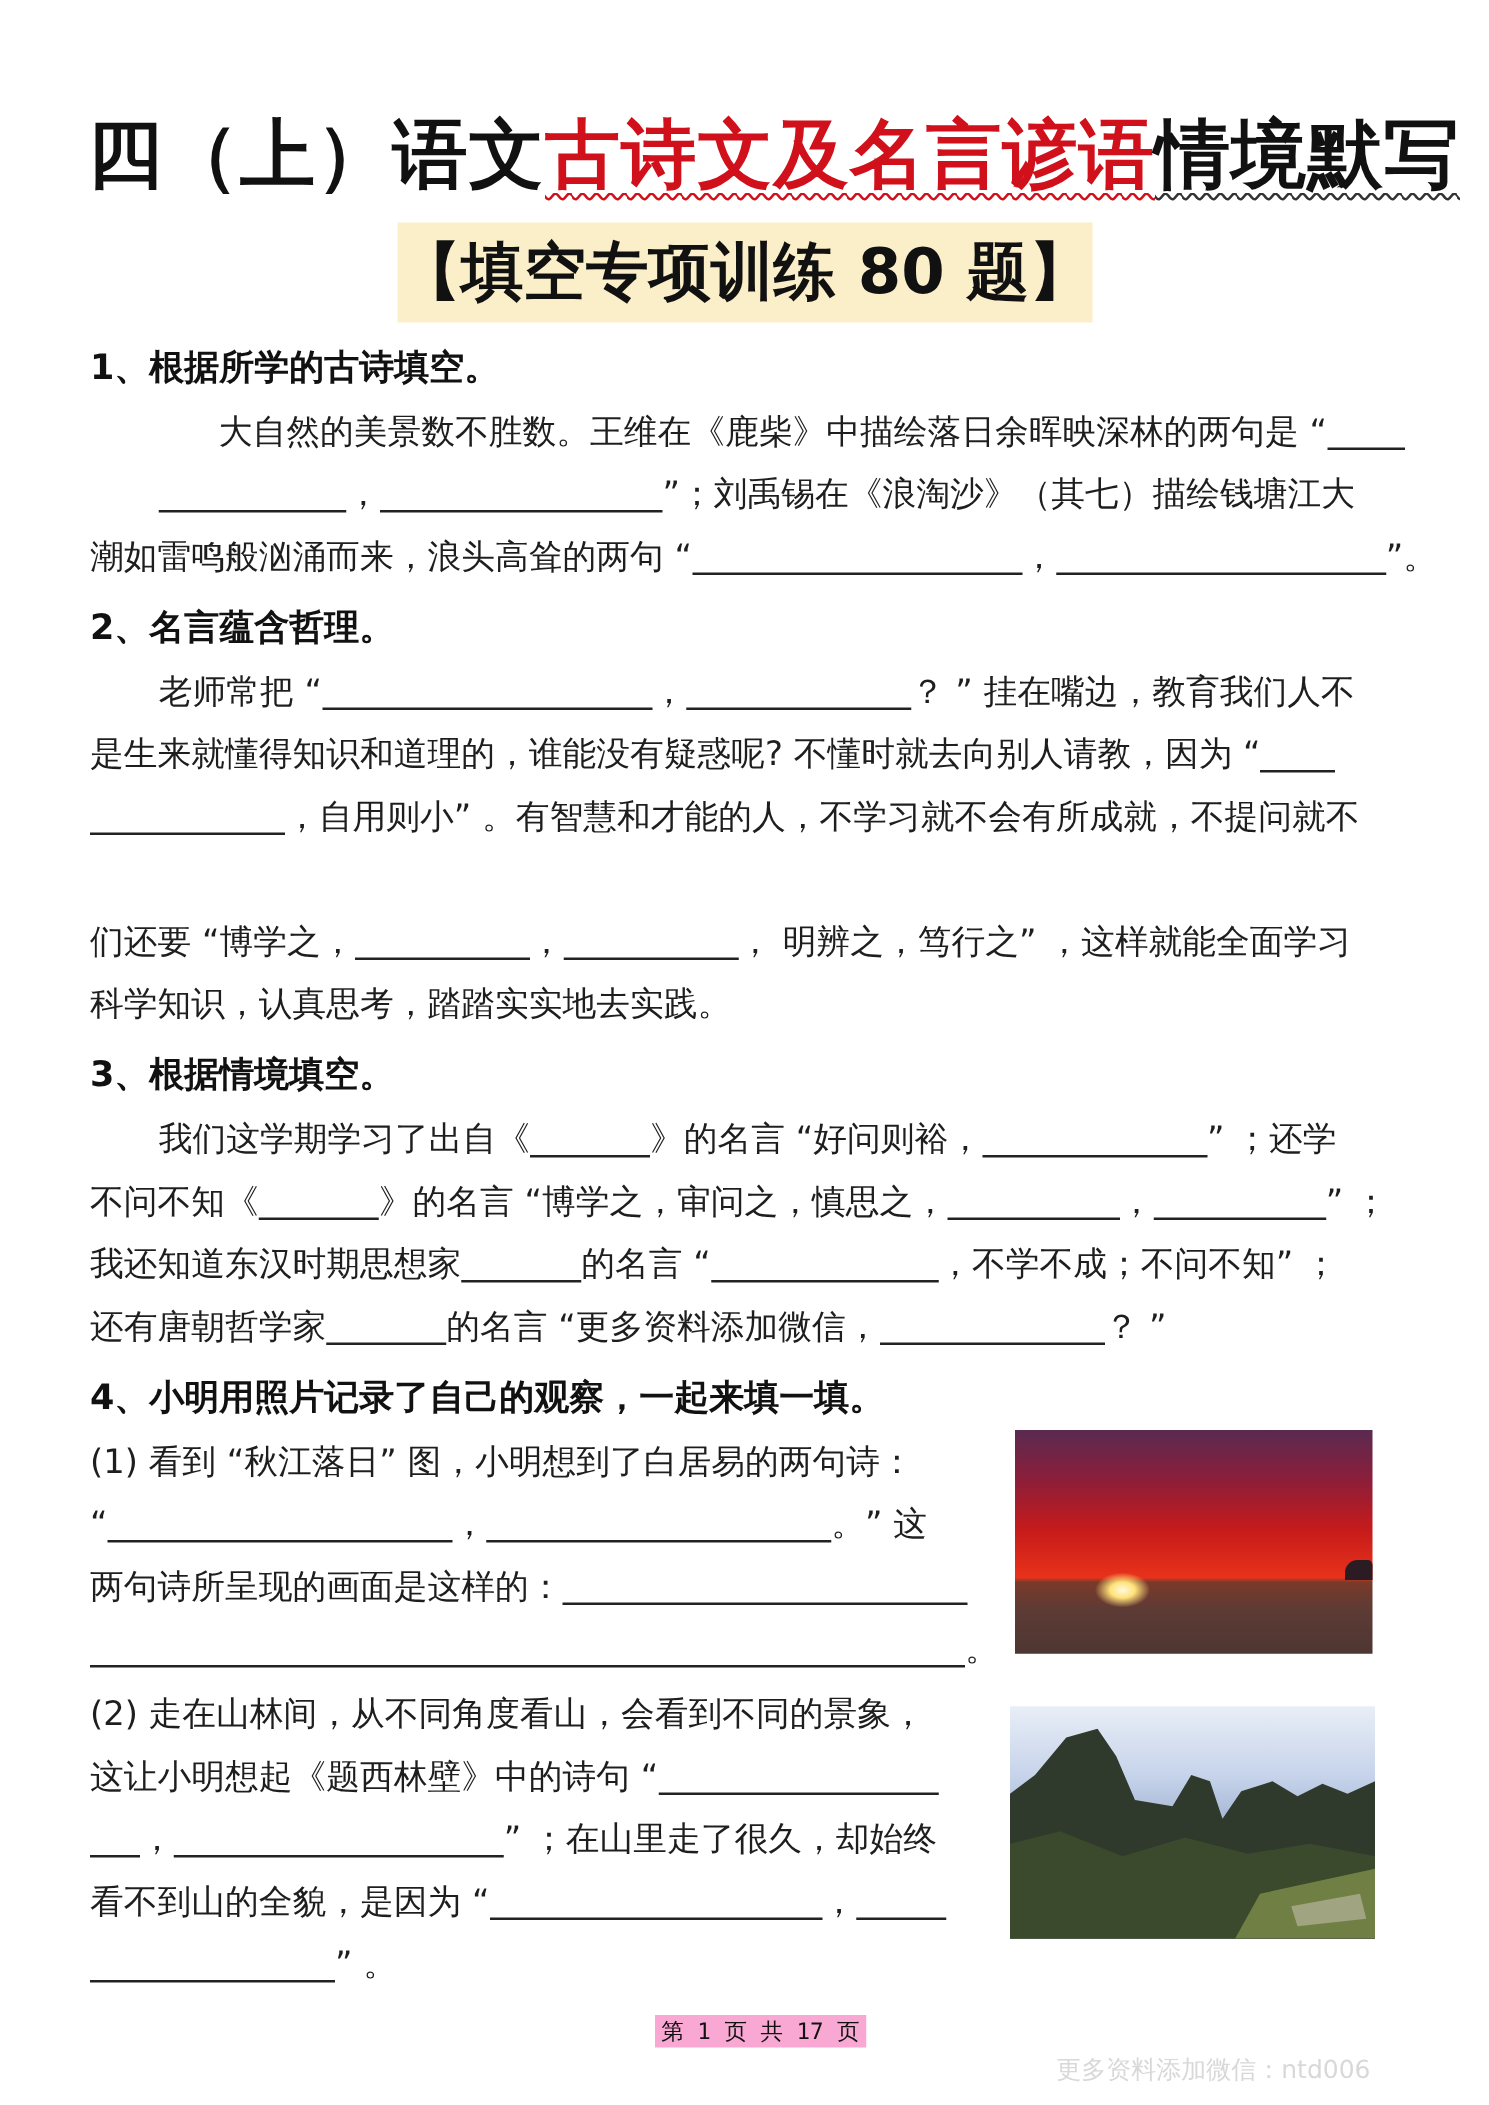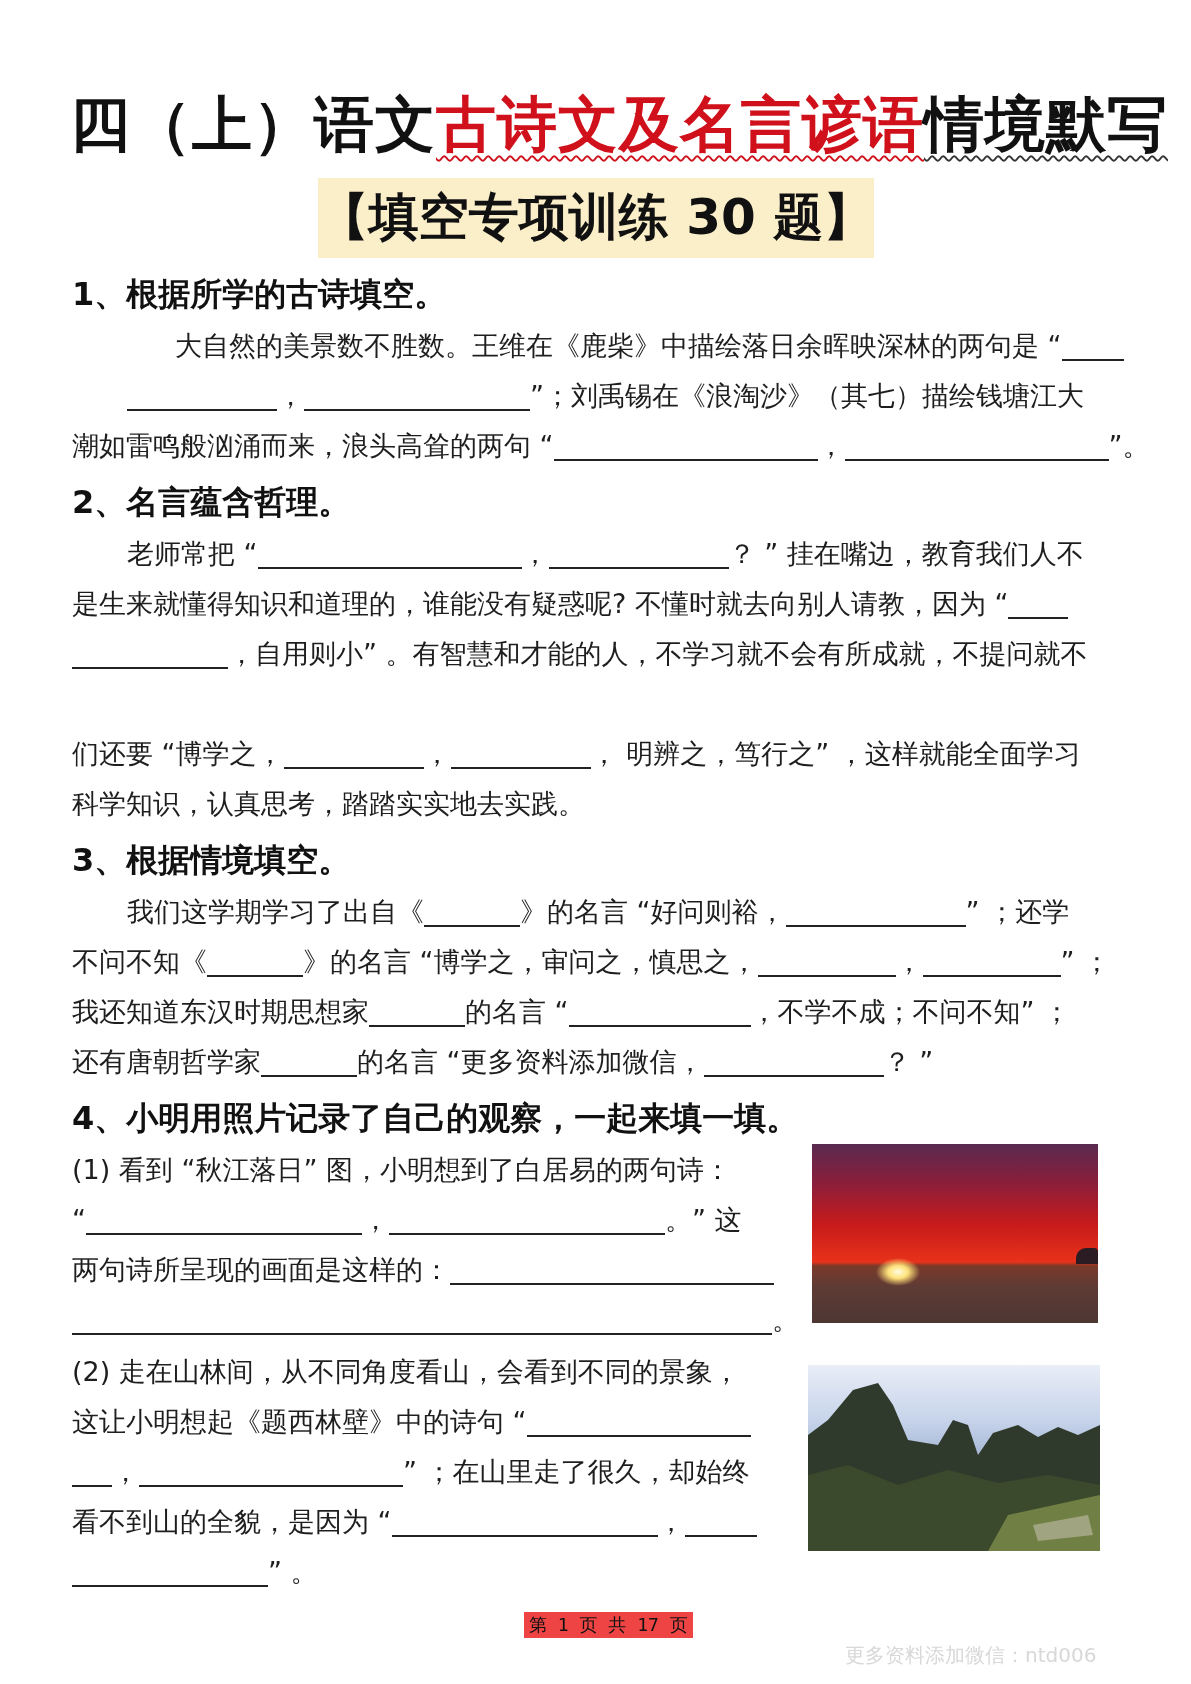--- a/index.html
+++ b/index.html
@@ -6,45 +6,45 @@
   body { width:1191px; height:1684px; position:relative; overflow:hidden;
          font-family:"DejaVu Sans","Liberation Sans",sans-serif; color:#1a1a1a; }
   .page { position:absolute; left:0; top:0; width:1191px; height:1372px; }
   .title { position:absolute; left:70px; top:88px; font-size:60px; font-weight:bold; letter-spacing:1px; white-space:nowrap; line-height:72px; }
   .title .black { color:#111; }
   .title .red { color:#d0101a; text-decoration:underline wavy #d0101a; text-decoration-thickness:2px; text-underline-offset:10px; }
   .title .black-wavy { color:#111; text-decoration:underline wavy #333; text-decoration-thickness:2px; text-underline-offset:10px; }
   .subtitle-box { position:absolute; left:318px; top:178px; width:556px; height:80px; background:#fbefc9; }
   .subtitle { position:absolute; left:318px; top:180px; width:556px; text-align:center; font-size:50px; font-weight:bold; color:#111; line-height:74px; white-space:nowrap; }
   .line { position:absolute; left:72px; font-size:27px; line-height:40px; white-space:nowrap; color:#1e1e1e; }
-  .q-head { font-weight:bold; font-size:32px; color:#111; }
+  .q-head { font-weight:bold; font-size:28px; color:#111; }
   .blank { display:inline-block; border-bottom:2px solid #222; height:30px; vertical-align:-6px; }
   .photo { position:absolute; }
   .sunset { left:812px; top:1144px; width:286px; height:179px;
     background:
       radial-gradient(ellipse 22px 14px at 86px 128px, #fffbe0 0%, #ffe27a 45%, rgba(255,120,40,0) 100%),
       linear-gradient(180deg, #5a2a50 0%, #8b1e3a 22%, #c71b1b 45%, #e8321a 66%, #7a3a2a 68%, #5e3b35 80%, #4d3632 100%); }
   .sunset .island { position:absolute; right:0; top:104px; width:22px; height:16px; background:#2a1c22; border-radius:10px 4px 0 0; }
   .mountain { left:808px; top:1365px; width:292px; height:186px; overflow:hidden;
     background:linear-gradient(180deg,#e9eef7 0%,#c6d3ea 30%,#a5b6d4 50%,#6f8296 60%,#3f4a3a 100%); }
   .mountain svg { position:absolute; left:0; top:0; }
-  .footer { position:absolute; left:524px; top:1612px; background:#ef4444; font-size:18px; padding:1px 5px; color:#111; font-family:"DejaVu Sans Mono","Liberation Mono",monospace; }
+  .footer { position:absolute; left:524px; top:1612px; background:#f9a8d4; font-size:18px; padding:1px 5px; color:#111; font-family:"DejaVu Sans Mono","Liberation Mono",monospace; }
   .watermark { position:absolute; left:845px; top:1642px; font-size:20px; color:#d8d8d8; }
 </style>
 </head>
 <body>
 
 <div class="page">
 
   <div class="title">
     <span class="black">四（上）语文</span><span class="red">古诗文及名言谚语</span><span class="black-wavy">情境默写</span>
   </div>
 
   <div class="subtitle-box"></div>
-  <div class="subtitle">【填空专项训练 30 题】</div>
+  <div class="subtitle">【填空专项训练 80 题】</div>
 
   <div class="line q-head" style="top:274px;">1、根据所学的古诗填空。</div>
   <div class="line" style="top:326px;left:127px;margin-left:48px;">
     <span>大自然的美景数不胜数。王维在《鹿柴》中描绘落日余晖映深林的两句是 “</span><span class="blank" style="width:62px"></span>
   </div>
   <div class="line" style="top:376px;left:127px;">
     <span class="blank" style="width:150px"></span><span>，</span><span class="blank" style="width:226px"></span><span>”；刘禹锡在《浪淘沙》（其七）描绘钱塘江大</span>
   </div>
   <div class="line" style="top:426px;text-align:center;">
     <span>潮如雷鸣般汹涌而来，浪头高耸的两句 “</span><span class="blank" style="width:264px"></span><span>，</span><span class="blank" style="width:264px"></span><span>”。</span>

